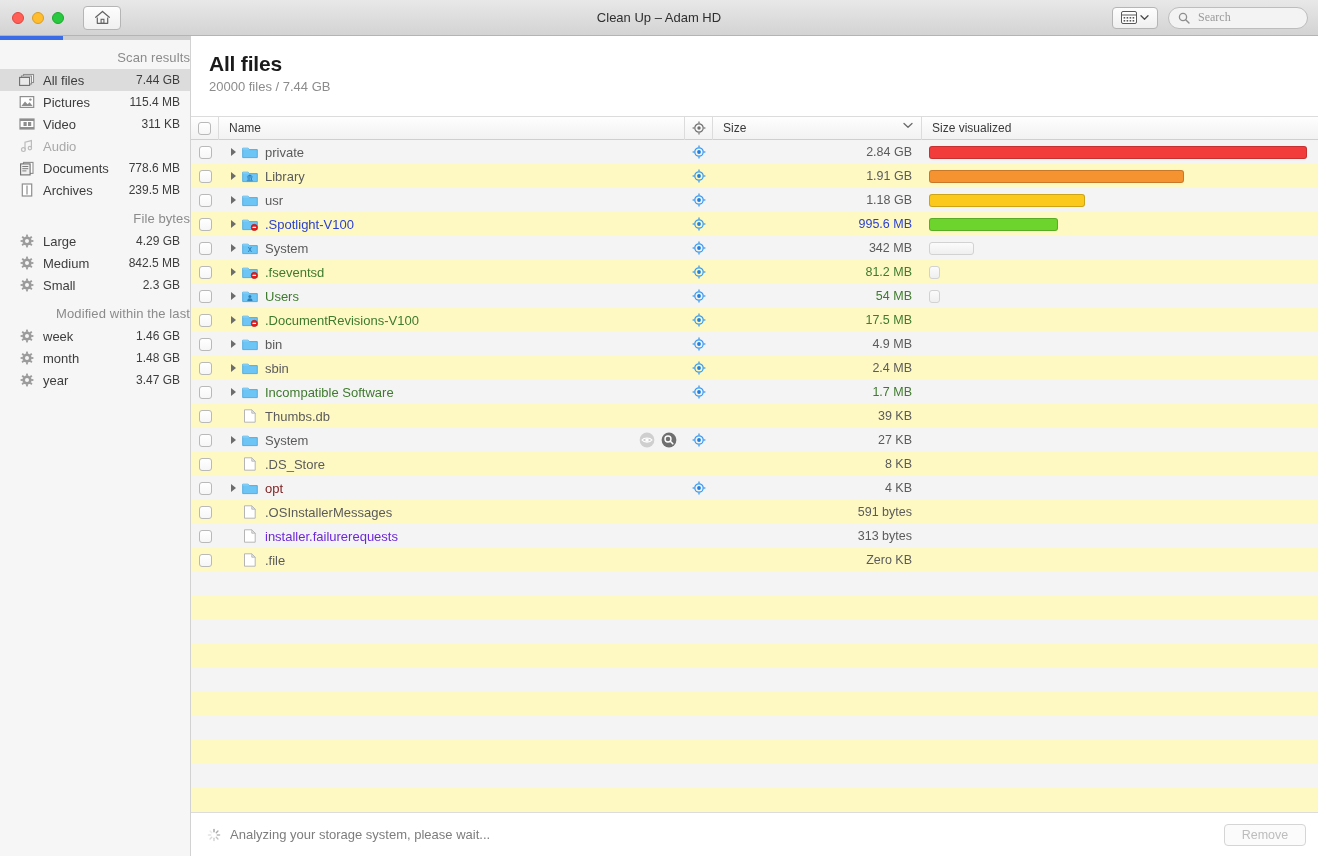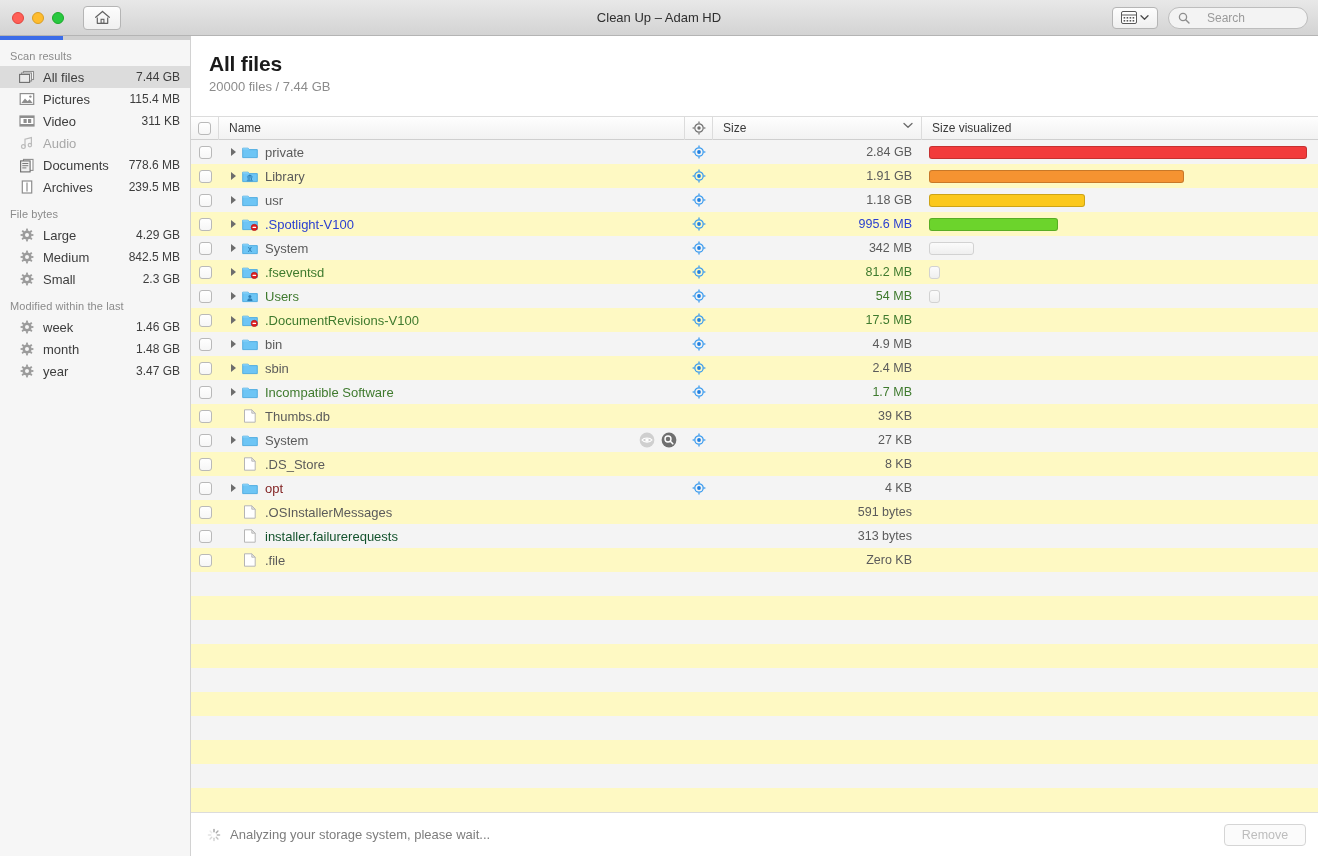--- a/index.html
+++ b/index.html
@@ -38,37 +38,38 @@
     margin-left: auto; margin-right: 10px; display: flex;
     align-items: center; gap: 10px;
   }
   #view-btn {
     width: 46px; height: 22px; border: 1px solid #b5b5b5; border-radius: 4px;
     background: linear-gradient(to bottom,#fdfdfd,#efefef);
     display: flex; align-items: center; justify-content: center; gap: 3px;
   }
   #search-box {
     width: 140px; height: 22px; border: 1px solid #bdbdbd; border-radius: 11px;
-    background: #f3f3f3; display: flex; align-items: center; padding-left: 9px; gap: 17px;
+    background: #f3f3f3; display: flex; align-items: center; padding-left: 9px; gap: 8px; font-family: Liberation Serif, serif;
   }
   #search-box .ph { font-size: 12px; color: #9a9a9a; }
 
   
   #sidebar {
     position: absolute; top: 36px; left: 0; width: 191px; height: 820px;
     background: #f6f6f6; border-right: 1px solid #d2d2d2;
   }
   #scan-progress-track {
     position: absolute; top: 0; left: 0; width: 191px; height: 4px;
     background: #cfcfcf;
   }
   #scan-progress-fill { height: 4px; background: #3b6ce8; }
   .side-group-title {
-    font-size: 11px; color: #8b8b8b; padding: 10px 0 4px 10px;
+    font-size: 13px; color: #8b8b8b; padding: 10px 0 4px 10px;
     letter-spacing: .1px;
+    text-align: right;
   }
   .side-row {
     height: 22px; display: flex; align-items: center;
     padding: 0 10px 0 18px; font-size: 13px; color: #3d3d3d;
   }
   .side-row.selected { background: #dcdcdc; }
   .side-row .s-icon { width: 17px; height: 15px; margin-right: 8px; flex: 0 0 17px;
                       display: flex; align-items: center; justify-content: center; }
   .side-row .s-label { flex: 1 1 auto; white-space: nowrap; }
   .side-row.dim .s-label { color: #a8a8a8; }
@@ -912,21 +913,21 @@
           <span class="cb"></span>
         </span>
         <span class="c-name">
           <span class="disc"></span>
           <span class="f-icon">
             <svg width="16" height="14" viewBox="0 0 16 14">
               <path d="M2.5 0.8 H9.8 L13.2 4.2 V13.2 H2.5 Z" fill="#ffffff" stroke="#b5b5b5" stroke-width="1"></path>
                  <path d="M9.8 0.8 V4.2 H13.2 Z" fill="#e6e6e6" stroke="#b5b5b5" stroke-width="0.9"></path>
             </svg>
           </span>
-          <span class="name-txt" style="color:#14532d">installer.failurerequests</span>
+          <span class="name-txt" style="color:#6d28d9">installer.failurerequests</span>
         </span>
         <span class="c-tgt"></span>
         <span class="c-size" style="color:#5b5b5b">313 bytes</span>
         <span class="c-vis"></span>
       </div>
       <div class="row even">
         <span class="c-check">
           <span class="cb"></span>
         </span>
         <span class="c-name">

